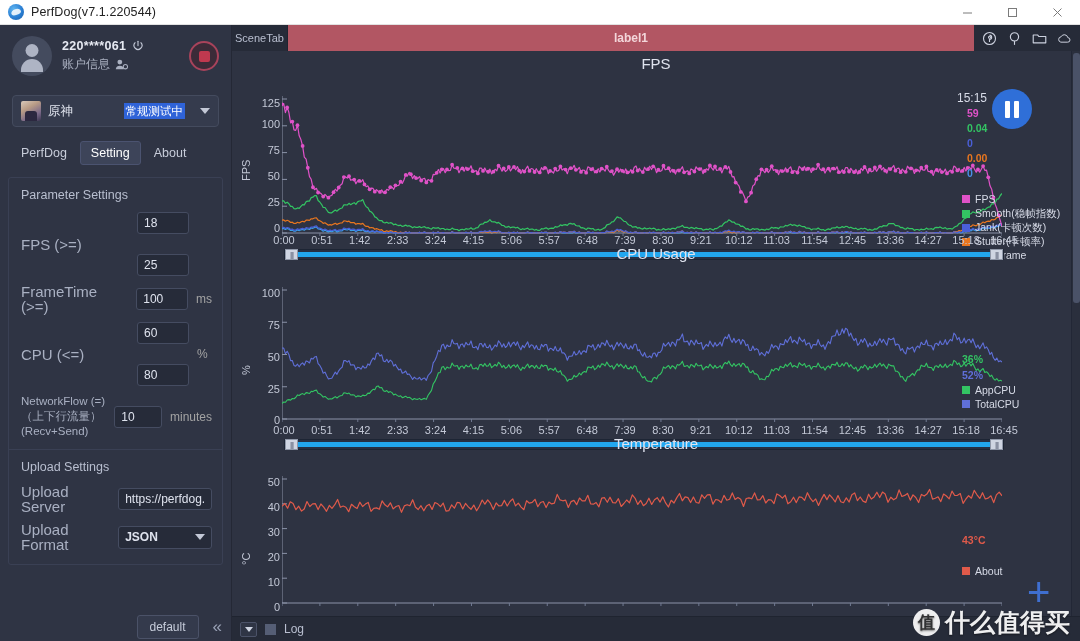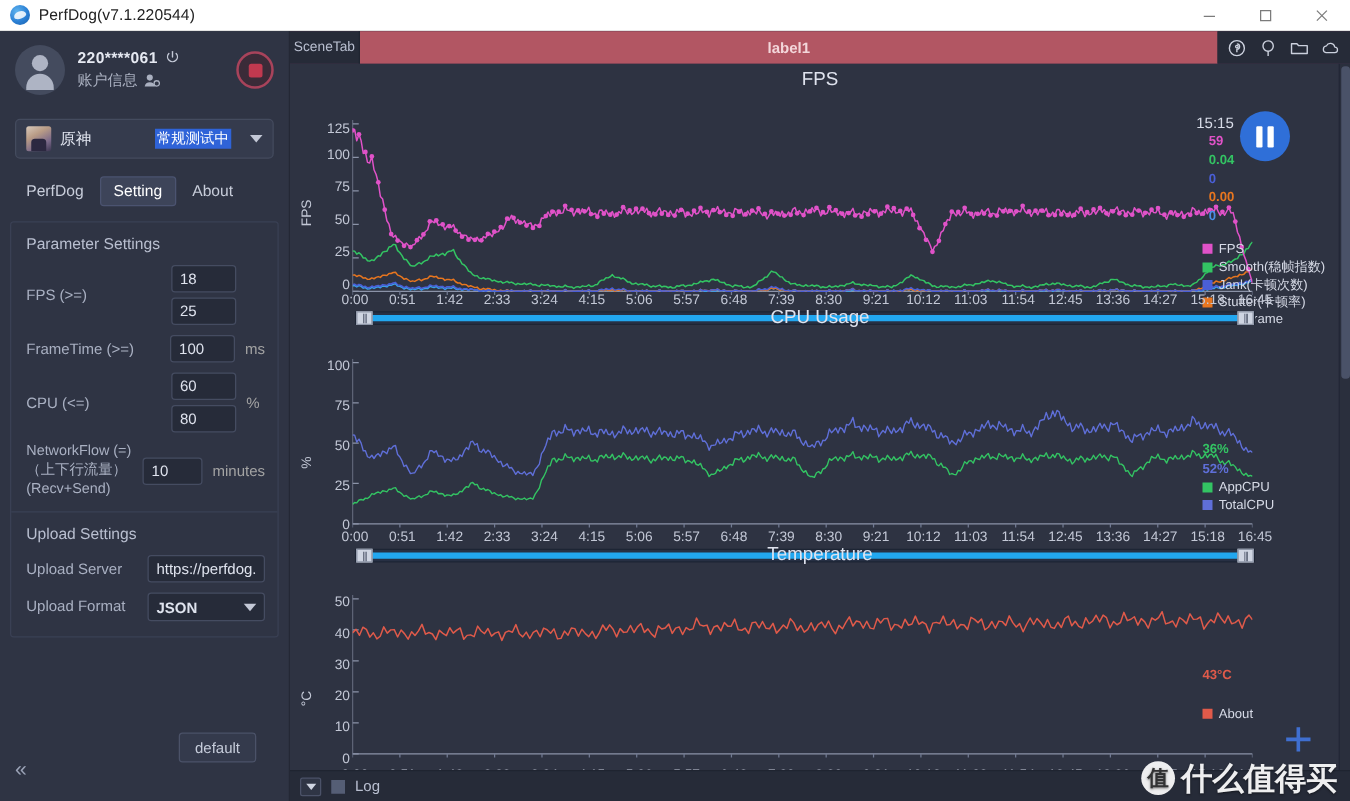--- a/index.html
+++ b/index.html
@@ -103,37 +103,37 @@
   }
   .tab.active { background: #3d4459; border-color:#4b5370; color: #ffffff; }
 
   #settings-card {
     margin: 12px 8px 0 8px; border: 1px solid #3a4considered; 
   }
   #settings-card { border: 1px solid #3a4054; border-radius: 3px; background: #2f3444; }
   .card-title { font-size: 12.5px; color: #b9bfd0; padding: 10px 0 6px 12px; }
   .divider { height:1px; background:#3a4054; margin: 6px 0 0 0; }
   .param-row { display: flex; align-items: center; padding: 4px 10px 4px 12px; gap: 8px;}
-  .param-label { color: #a9b0c2; font-size: 12px; width: 108px; line-height: 15px;}
+  .param-label { color: #a9b0c2; font-size: 15px; width: 108px; line-height: 15px;}
   .param-label.multi { width: 96px; font-size: 11.5px; }
   .inp {
     background: #262b39; border: 1px solid #454c61; border-radius: 3px;
     color: #dfe3ee; font-size: 12px; padding: 3px 6px; width: 52px; height: 22px;
     display:flex; align-items:center;
   }
   .unit { color: #a3a3a3; font-size: 12px; }
-  .stacked { display:flex; flex-direction:column; gap:4px; }
+  .stacked { display:flex; flex-direction:column; gap:20px; }
   .inp.wide { width: 100px; }
   .sel {
     background: #262b39; border: 1px solid #454c61; border-radius: 3px;
     color: #dfe3ee; font-size: 12px; height: 23px; width: 100px;
     display:flex; align-items:center; padding: 0 6px; font-weight:bold;
   }
   .sel .caret { margin-left:auto; }
-  #bottom-left-row { margin-top: auto; display:flex; align-items:flex-start; padding: 0 12px 19px 12px; flex-direction: column;}
+  #bottom-left-row { margin-top: auto; display:flex; align-items:center; padding: 0 12px 2px 12px;}
   #default-btn {
     margin-left: auto; margin-right: 14px;
     background:#343a4c; border:1px solid #4b5268; border-radius:3px;
     color:#c6ccda; font-size:12px; padding:4px 12px;
   }
   #collapse-btn { color:#9aa2b6; font-size:17px; line-height:12px; letter-spacing:-3px;}
 
   
   #right { width: 848px; height: 616px; background:#ec4899; display:flex; flex-direction:column;}
   #scenebar { height: 26px; display: flex; align-items: stretch; background: #2a2f3d; }

